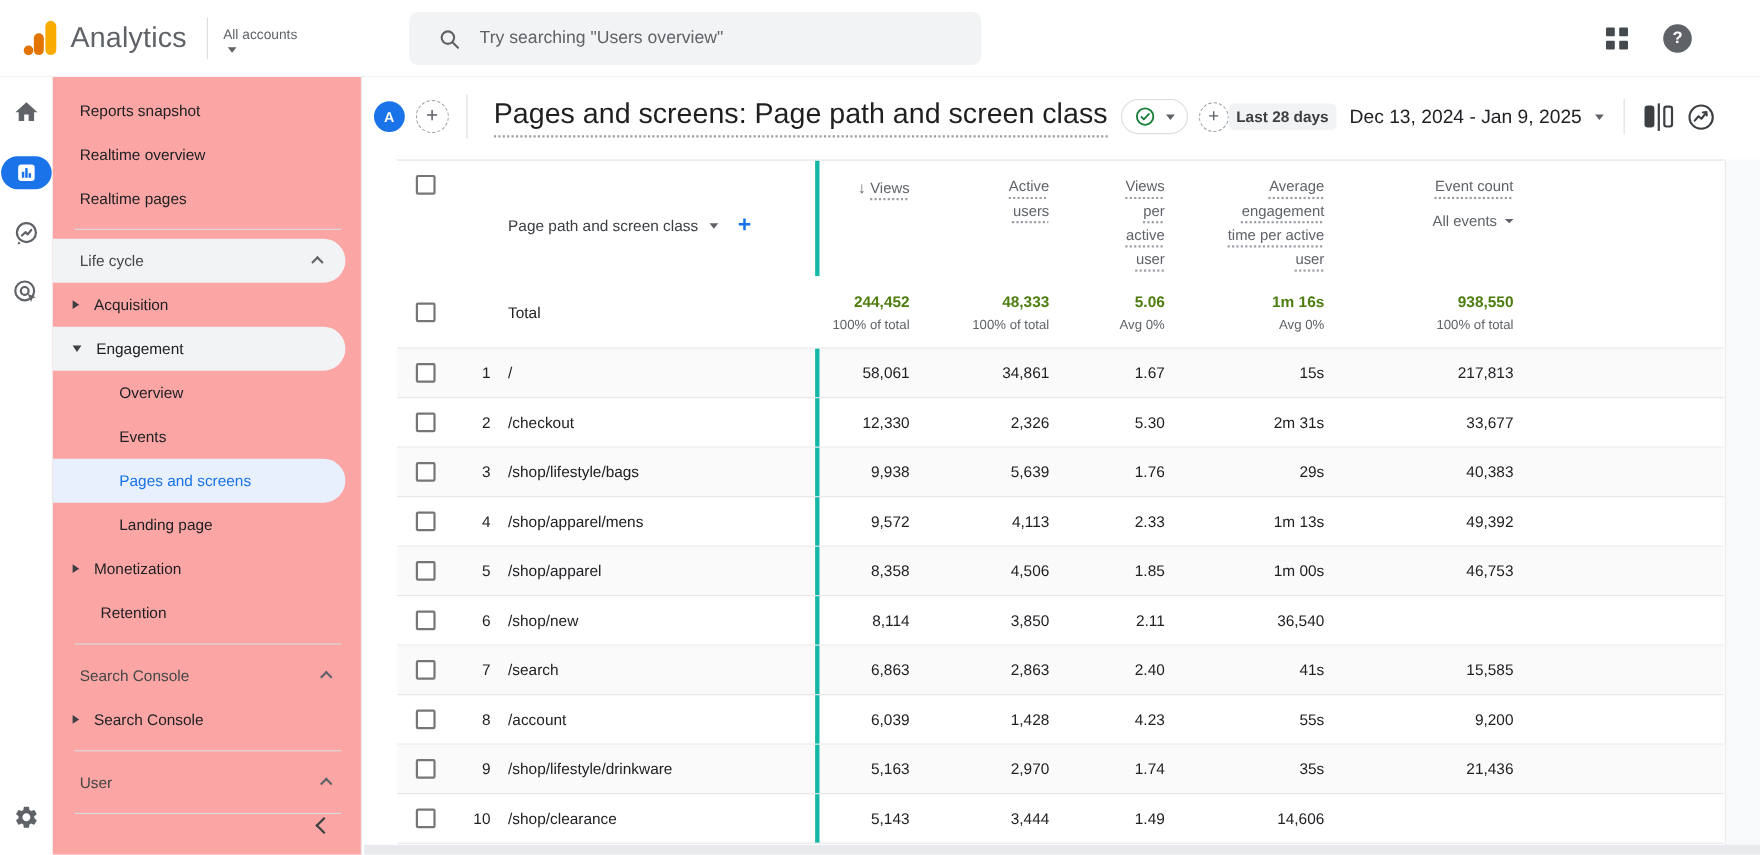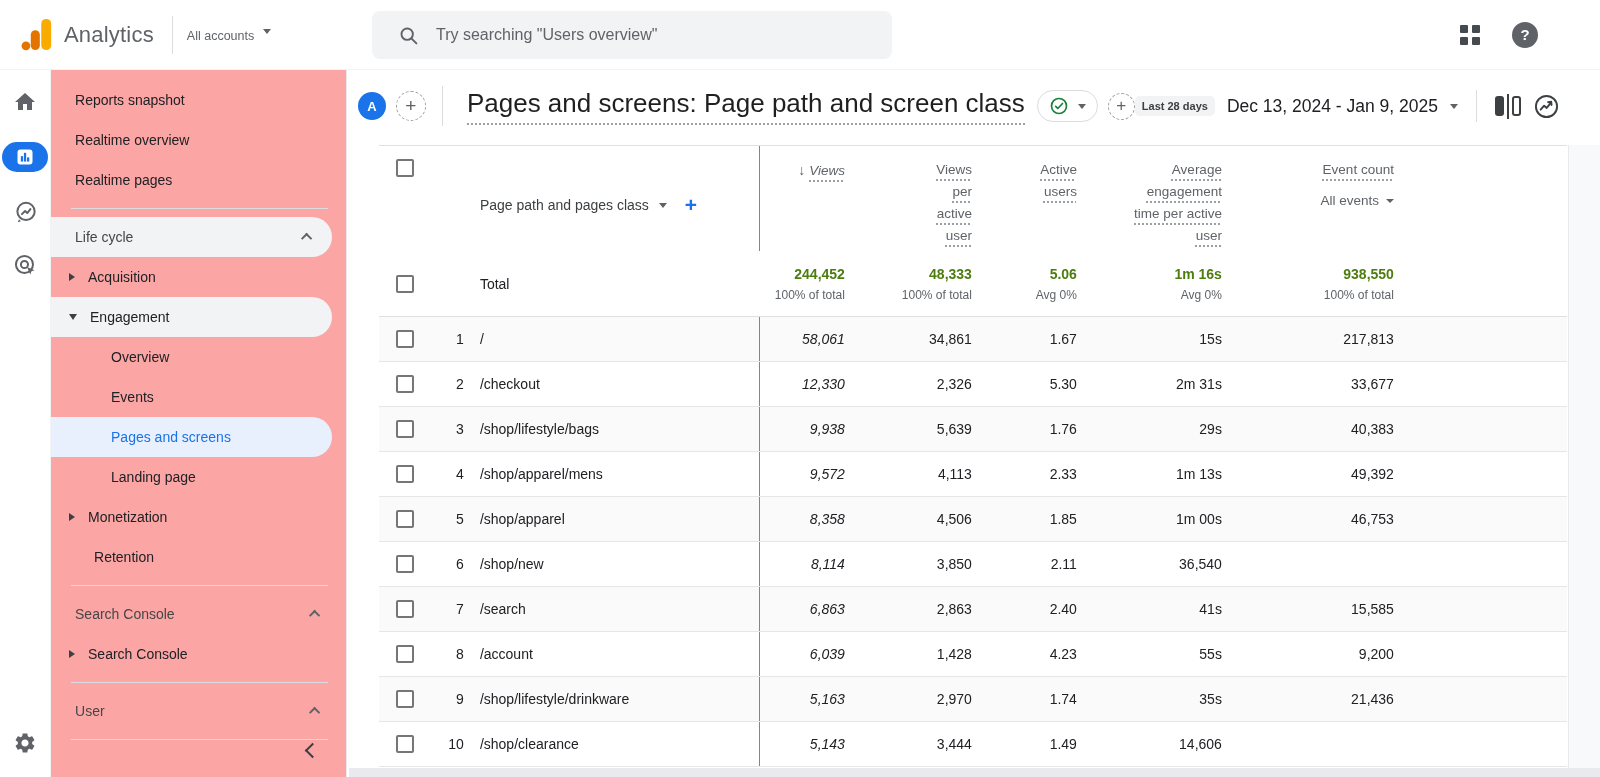--- a/index.html
+++ b/index.html
@@ -3,23 +3,23 @@
 <meta charset="utf-8">
 <style>
   * { margin:0; padding:0; box-sizing:border-box; }
   html,body { width:1600px; height:777px; overflow:hidden; background:#fff;
     font-family:"Liberation Sans","DejaVu Sans",sans-serif; color:#202124; }
 
   
   .topbar { height:70px; display:flex; align-items:center; position:relative;
     background:#fff; border-bottom:1px solid #f1f3f4; }
   .logo-wrap { display:flex; align-items:center; padding-left:20px; }
-  .product-name { font-size:22px; color:#5f6368; margin-left:10px; letter-spacing:.2px; }
+  .product-name { font-size:26px; color:#5f6368; margin-left:10px; letter-spacing:.2px; }
   .tb-divider { width:1px; height:38px; background:#dadce0; margin:0 14px 0 18px; }
-  .account-sel { display:flex; flex-direction:row; gap:5px; cursor:pointer; padding-top:2px; }
+  .account-sel { display:flex; flex-direction:column; gap:5px; cursor:pointer; padding-top:2px; }
   .account-sel .lbl { font-size:12.5px; color:#5f6368; }
   .search { position:absolute; left:372px; top:11px; width:520px; height:48px;
     background:#f1f3f4; border-radius:8px; display:flex; align-items:center;
     padding-left:26px; gap:17px; }
   .search input { border:none; outline:none; background:transparent; width:400px;
     font-size:16px; color:#202124; font-family:inherit; }
   .search input::placeholder { color:#5f6368; }
   .tb-right { margin-left:auto; display:flex; align-items:center; gap:32px; padding-right:62px; }
   .apps-grid { display:grid; grid-template-columns:8px 8px; grid-gap:4px; cursor:pointer; }
   .apps-grid span { width:8px; height:8px; background:#454a4f; border-radius:1px; }
@@ -73,21 +73,21 @@
     margin-left:10px; cursor:pointer; flex:none; font-weight:300; }
   .dashed-plus.sm { width:27px; height:27px; font-size:17px; }
   .rb-divider { width:1px; height:40px; background:#dadce0; margin:0 12px 0 16px; flex:none; }
   .report-title { font-size:26px; color:#1f1f1f; white-space:nowrap;
     border-bottom:2.5px dotted #9aa0a6; padding-bottom:4px; margin-left:12px; cursor:pointer; }
   .check-pill { margin-left:12px; height:32px; border:1px solid #dadce0; border-radius:16px;
     display:flex; align-items:center; gap:9px; padding:0 11px; cursor:pointer; flex:none; }
   .caret { display:inline-block; width:0; height:0; border-top:5px solid #5f6368;
     border-left:4.5px solid transparent; border-right:4.5px solid transparent; }
   .rb-right { margin-left:auto; display:flex; align-items:center; gap:12px; }
-  .date-preset { background:#f1f3f4; border-radius:5px; padding:4px 7px; font-size:11px;
+  .date-preset { background:#f1f3f4; border-radius:5px; padding:4px 7px; font-size:14px;
     font-weight:bold; color:#3c4043; white-space:nowrap; }
   .date-range { font-size:17.5px; color:#202124; white-space:nowrap; cursor:pointer; }
   .rb-divider2 { width:1px; height:32px; background:#dadce0; margin:0 6px; }
   .cmp-icon { display:flex; align-items:center; cursor:pointer; }
   .cmp-a { width:9px; height:20px; background:#3c4043; border-radius:3px; }
   .cmp-line { width:2px; height:25px; background:#3c4043; margin:0 3px; }
   .cmp-b { width:9px; height:20px; border:2px solid #3c4043; border-radius:3px; }
 
   
   .vscroll { position:absolute; right:0; top:75px; bottom:9px; width:32px;
@@ -100,21 +100,21 @@
   .g { display:grid; grid-template-columns:56px 45px 279px 86px 127px 105px 145px 172px 1fr; }
   .checkbox { width:18px; height:18px; border:2px solid #757775; border-radius:2px;
     background:#fff; display:block; margin-left:17px; cursor:pointer; }
   .t-header { height:105px; }
   .t-header > div { padding-top:13px; }
   .th-dim { display:flex; align-items:center; gap:10px; }
   .th-dim-label { font-size:14px; color:#3c4043; cursor:pointer; }
   .th-plus { color:#1a73e8; font-size:21px; font-weight:bold; margin-left:8px; cursor:pointer; line-height:18px; }
   .th { font-size:13.5px; color:#5f6368; text-align:right; line-height:22px; cursor:pointer; }
   .u { text-decoration:underline dotted #9aa0a6 1.5px; text-underline-offset:5px; }
-  .metric-start { border-left:1px solid #14b8a6;font-style:italic; }
+  .metric-start { border-left:4px solid #14b8a6; }
   .sort-arrow { margin-right:4px; font-size:14px; text-decoration:none; color:#5f6368; }
   .wrap54 { width:54px; margin-left:auto; }
   .wrap46 { width:46px; margin-left:auto; }
   .wrap104 { width:104px; margin-left:auto; }
   .th-filter { margin-top:9px; display:flex; justify-content:flex-end; align-items:center;
     gap:7px; color:#5f6368; font-size:13.5px; }
   .th-filter .caret { border-top-width:4px; }
 
   .t-total { height:66px; align-items:center; border-bottom:1px solid #e0e0e0; }
   .tt-label { font-size:14px; color:#202124; }
@@ -301,32 +301,32 @@
     </div>
 
     <div class="table-wrap">
 
       <div class="t-header g">
         <div>
             <span class="checkbox"></span>
           </div>
         <div></div>
         <div class="th-dim">
-          <span class="th-dim-label">Page path and pages class</span>
+          <span class="th-dim-label">Page path and screen class</span>
           <span class="caret"></span>
           <span class="th-plus">+</span>
         </div>
         <div class="th metric-start">
           <span class="sort-arrow">↓</span><span class="u">Views</span>
         </div>
         <div class="th">
+          <div class="wrap54"><span class="u">Active users</span></div>
+        </div>
+        <div class="th">
           <div class="wrap46"><span class="u">Views per active user</span></div>
-        </div>
-        <div class="th">
-          <div class="wrap54"><span class="u">Active users</span></div>
         </div>
         <div class="th">
           <div class="wrap104"><span class="u">Average engagement time per active user</span></div>
         </div>
         <div class="th">
           <div><span class="u">Event count</span></div>
           <div class="th-filter">
             <span>All events</span>
             <span class="caret"></span>
           </div>

